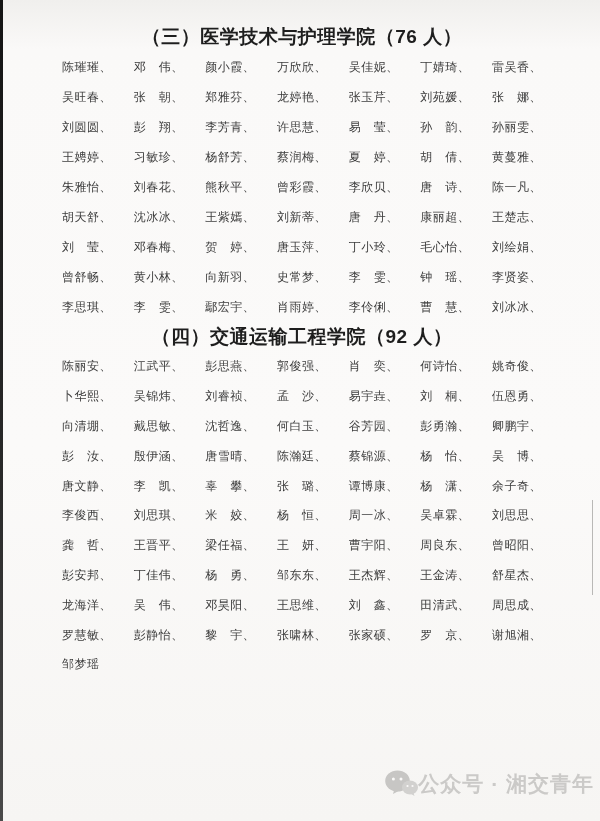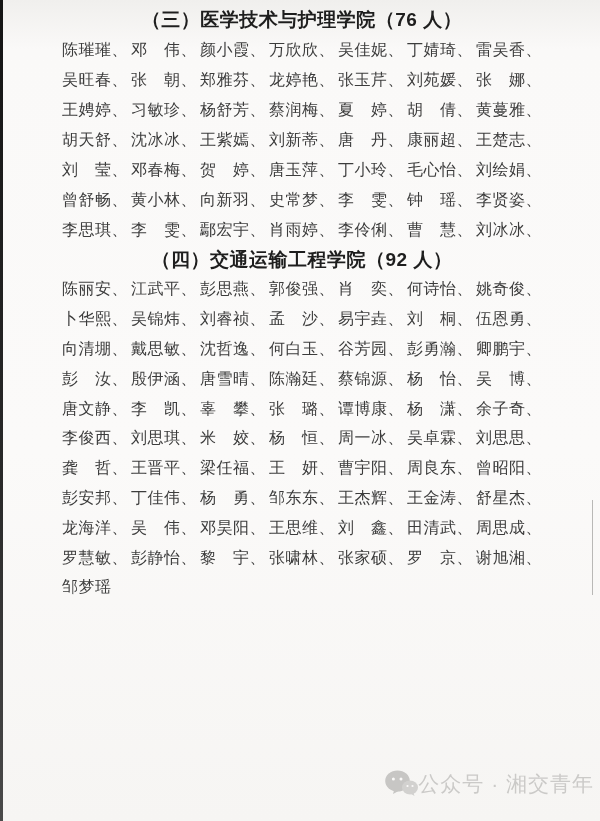--- a/index.html
+++ b/index.html
@@ -23,55 +23,55 @@
     background: linear-gradient(180deg, #141414 0%, #2a2a2a 60%, #4a4a4a 100%);
   }
   .right-artifact {
     position: absolute;
     right: 7px; top: 500px;
     width: 1px; height: 95px;
     background: #b9b8b6;
   }
   main {
     position: relative;
-    padding: 5px 58px 0 62px;
+    padding: 22px 58px 0 62px;
   }
   .section-title {
     font-size: 19px;
     font-weight: 700;
     color: #1e1e1e;
     text-align: center;
     line-height: 30px;
     height: 30px;
     letter-spacing: 0.5px;
     white-space: nowrap;
   }
   .name-line {
     display: flex;
     justify-content: space-between;
     align-items: center;
     height: 30px;
-    font-size: 16px;
+    font-size: 12px;
     font-weight: 500;
     color: #3c3c3c;
     letter-spacing: 0.5px;
     white-space: nowrap;
   }
   .name-line.tight { height: 29.8px; }
   .person { display: inline-block; }
   .watermark {
     position: absolute;
     right: 6px;
     top: 770px;
     display: flex;
     align-items: center;
     gap: 0;
     color: #c7c6c4;
     font-size: 21px;
-    font-weight: 400;
+    font-weight: 700;
     letter-spacing: 1px;
     opacity: 0.9;
     pointer-events: none;
     text-align: right;
   }
   .wx-icon { display: inline-flex; width: 33px; height: 28px; }
 </style>
 </head>
 <body>
 
@@ -93,27 +93,45 @@
       <div class="name-line">
         <span class="person">吴旺春、</span>
         <span class="person">张　朝、</span>
         <span class="person">郑雅芬、</span>
         <span class="person">龙婷艳、</span>
         <span class="person">张玉芹、</span>
         <span class="person">刘苑媛、</span>
         <span class="person">张　娜、</span>
       </div>
       <div class="name-line">
+        <span class="person">刘圆圆、</span>
+        <span class="person">彭　翔、</span>
+        <span class="person">李芳青、</span>
+        <span class="person">许思慧、</span>
+        <span class="person">易　莹、</span>
+        <span class="person">孙　韵、</span>
+        <span class="person">孙丽雯、</span>
+      </div>
+      <div class="name-line">
         <span class="person">王娉婷、</span>
         <span class="person">习敏珍、</span>
         <span class="person">杨舒芳、</span>
         <span class="person">蔡润梅、</span>
         <span class="person">夏　婷、</span>
         <span class="person">胡　倩、</span>
         <span class="person">黄蔓雅、</span>
+      </div>
+      <div class="name-line">
+        <span class="person">朱雅怡、</span>
+        <span class="person">刘春花、</span>
+        <span class="person">熊秋平、</span>
+        <span class="person">曾彩霞、</span>
+        <span class="person">李欣贝、</span>
+        <span class="person">唐　诗、</span>
+        <span class="person">陈一凡、</span>
       </div>
       <div class="name-line">
         <span class="person">胡天舒、</span>
         <span class="person">沈冰冰、</span>
         <span class="person">王紫嫣、</span>
         <span class="person">刘新蒂、</span>
         <span class="person">唐　丹、</span>
         <span class="person">康丽超、</span>
         <span class="person">王楚志、</span>
       </div>

